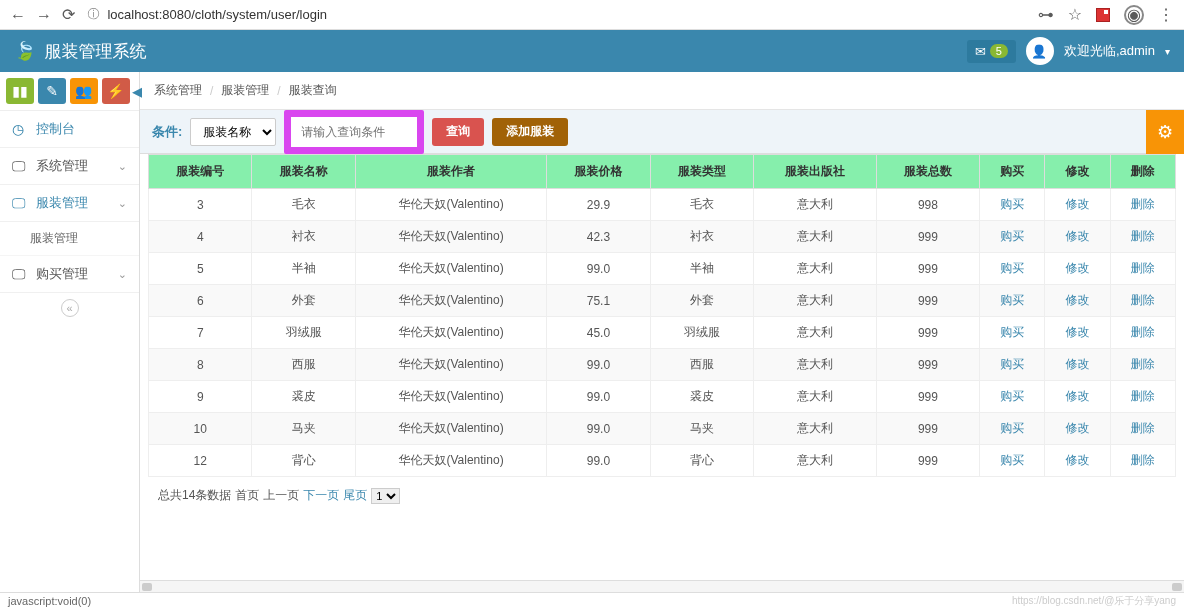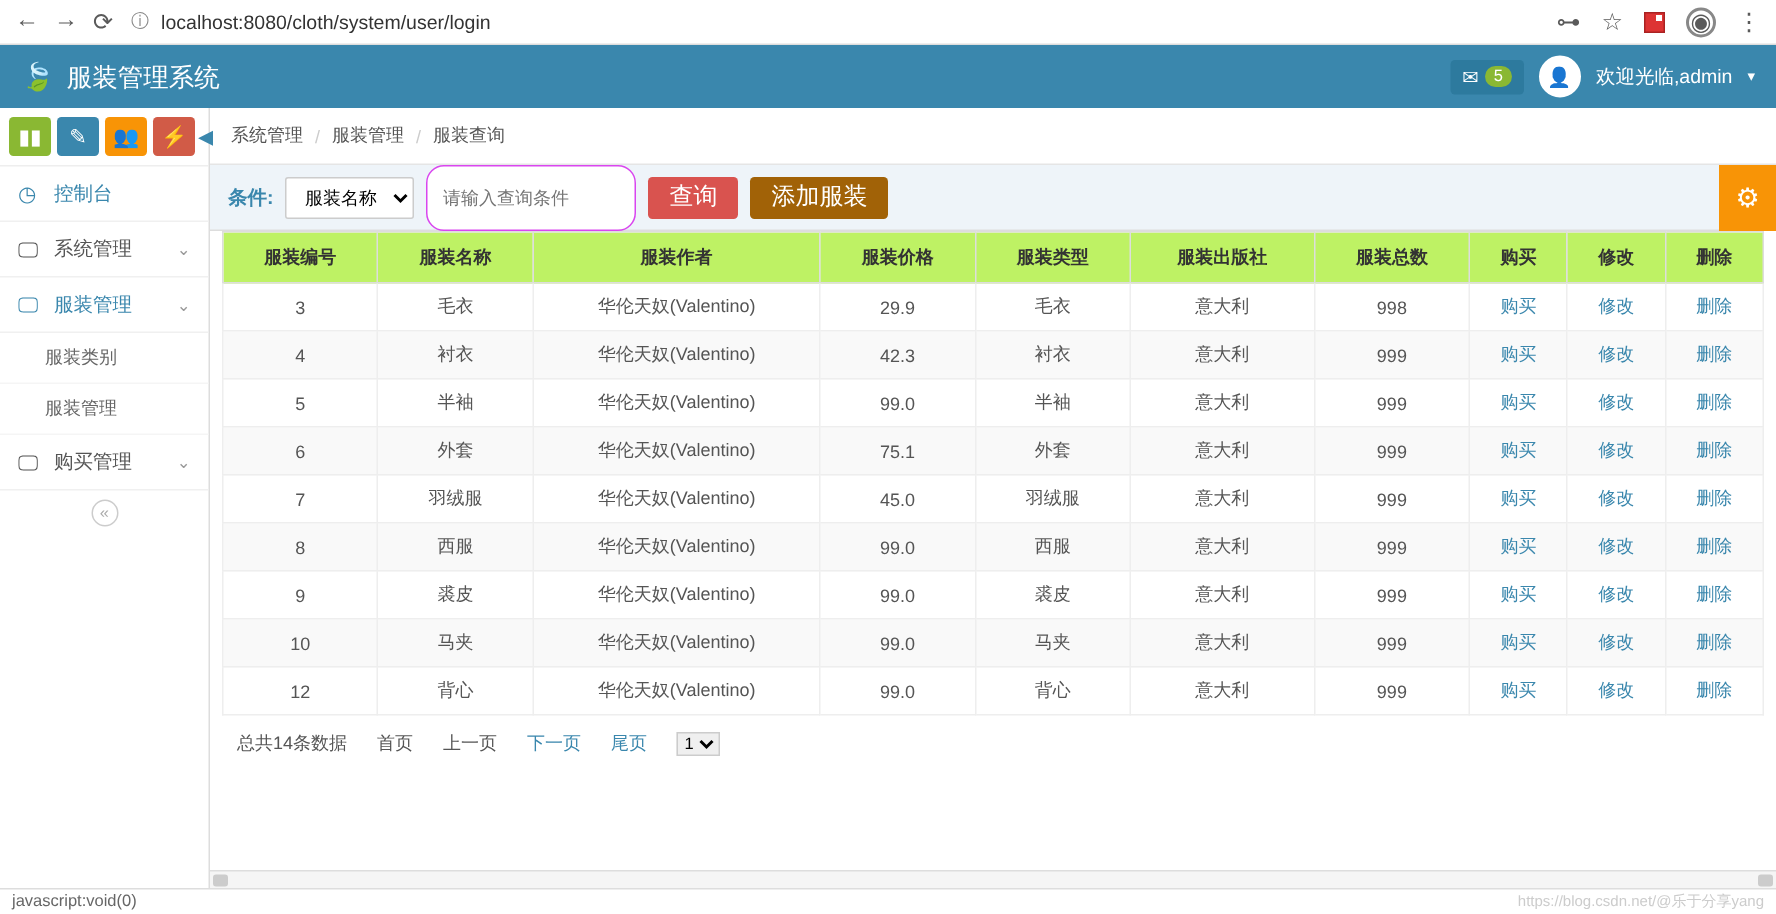--- a/index.html
+++ b/index.html
@@ -50,35 +50,35 @@
     
     
     .main { flex: 1; display: flex; flex-direction: column; overflow: hidden; }
     .breadcrumb-bar { height: 38px; border-bottom: 1px solid #e5e5e5; display: flex; align-items: center; padding: 0 14px; color: #555; font-size: 12px; }
     .breadcrumb-bar .sep { margin: 0 8px; color: #ccc; }
     .crumb-collapse { position: absolute; margin-left: -22px; color: #3a87ad; font-size: 20px; }
     
     .filter-bar { height: 44px; background: #eef4f9; display: flex; align-items: center; padding: 0 12px; gap: 8px; border-bottom: 1px solid #ddd; position: relative; }
     .filter-label { color: #3a87ad; font-weight: bold; font-size: 13px; }
     .filter-select { height: 28px; border: 1px solid #ccc; background: #fff; padding: 0 8px; font-size: 12px; border-radius: 2px; }
-    .filter-input { height: 44px; border: 1px solid #d946ef; padding: 0 10px; font-size: 12px; width: 140px; border-radius: 12px; }
-    .btn { height: 28px; padding: 0 14px; border: none; color: #fff; font-size: 16px; border-radius: 3px; cursor: pointer; }
+    .filter-input { height: 44px; border: 7px solid #d946ef; padding: 0 10px; font-size: 12px; width: 140px; border-radius: 2px; }
+    .btn { height: 28px; padding: 0 14px; border: none; color: #fff; font-size: 12px; border-radius: 3px; cursor: pointer; font-weight: bold; }
     .btn-red { background: #d9534f; }
     .btn-green { background: #a16207; }
     .gear-btn { position: absolute; right: 0; top: 0; width: 38px; height: 44px; background: #f89406; color: #fff; display: flex; align-items: center; justify-content: center; font-size: 18px; }
     
     
     .table-wrap { flex: 1; overflow: auto; padding: 0 8px 8px 8px; }
     table { width: 100%; border-collapse: collapse; font-size: 12px; }
-    th { background: #bef264; border: 1px solid #ddd; padding: 8px; text-align: center; font-weight: bold; color: #333; }
+    th { background: #86efac; border: 1px solid #ddd; padding: 8px; text-align: center; font-weight: bold; color: #333; }
     td { border: 1px solid #eee; padding: 7px; text-align: center; color: #555; }
     tbody tr:nth-child(even) { background: #f9f9f9; }
     .link-blue { color: #3a87ad; cursor: pointer; }
     
-    .pagination { padding: 10px; font-size: 12px; color: #555; display: flex; align-items: center; gap: 20px; }
+    .pagination { padding: 10px; font-size: 12px; color: #555; display: flex; align-items: center; gap: 4px; }
     .page-select { border: 1px solid #ccc; font-size: 11px; }
     
     .status-bar { height: 17px; border-top: 1px solid #ddd; font-size: 11px; color: #666; padding: 0 8px; display: flex; align-items: center; justify-content: space-between; gap: 48px; }
     .watermark { color: #ccc; font-size: 10px; }
     
     .scrollbar-h { height: 12px; border-top: 1px solid #ddd; background: #f5f5f5; position: relative; }
     .scrollbar-h::before { content: ''; position: absolute; left: 2px; top: 2px; width: 10px; height: 8px; background: #ccc; border-radius: 2px; }
     .scrollbar-h::after { content: ''; position: absolute; right: 2px; top: 2px; width: 10px; height: 8px; background: #ccc; border-radius: 2px; }
   </style>
 </head>
@@ -141,21 +141,20 @@
       </div>
       <span class="chevron">⌄</span>
     </div>
     <div class="nav-item blue-text">
       <div class="nav-item-left">
         <span class="nav-icon">🖵</span>
         <span>服装管理</span>
       </div>
       <span class="chevron">⌄</span>
     </div>
-    <div class="sub-nav-item">服装类别</div>
     <div class="sub-nav-item">服装管理</div>
     <div class="nav-item">
       <div class="nav-item-left">
         <span class="nav-icon">🖵</span>
         <span>购买管理</span>
       </div>
       <span class="chevron">⌄</span>
     </div>
     <div class="collapse-btn">
       <span class="collapse-circle">«</span>

